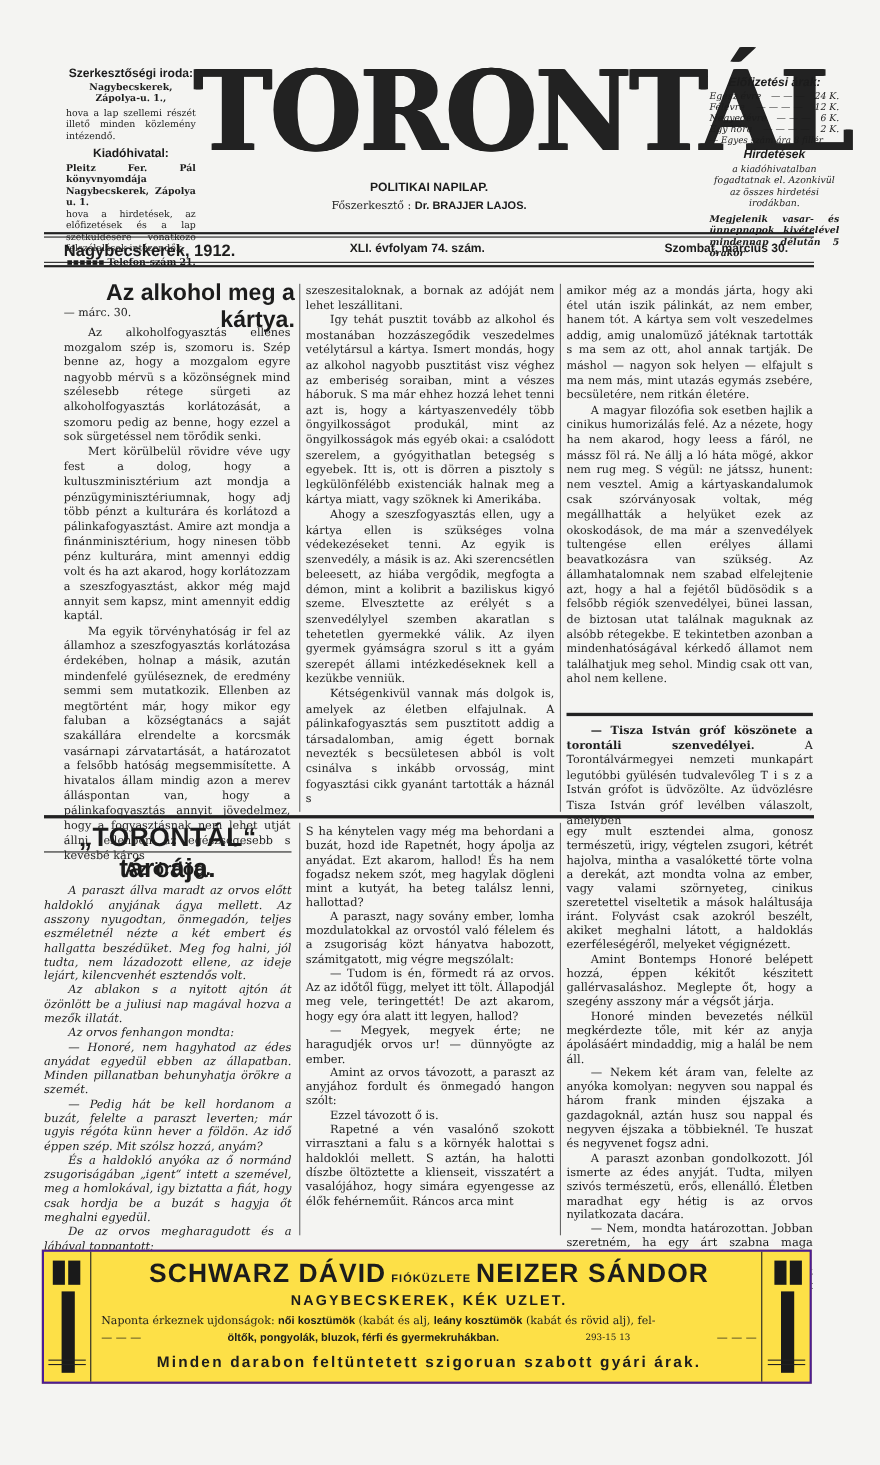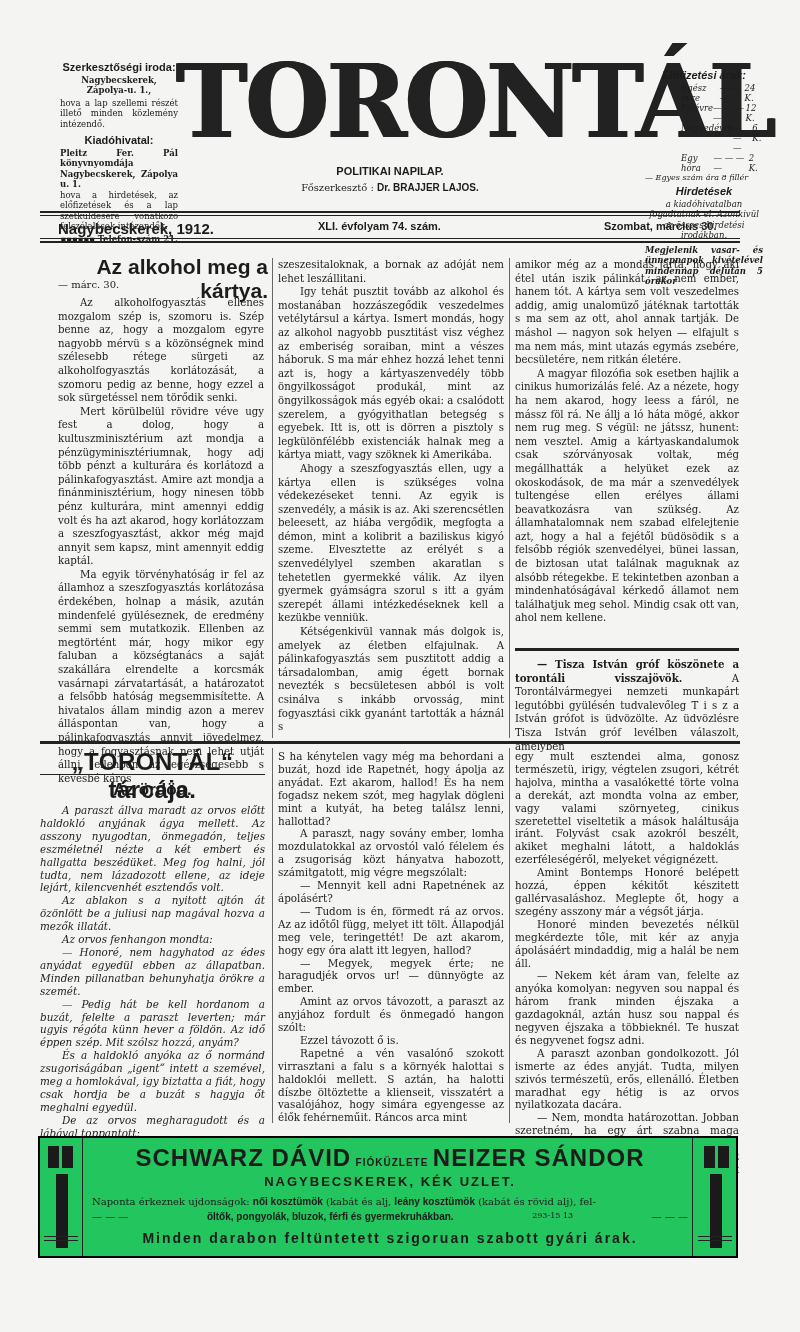--- a/index.html
+++ b/index.html
@@ -4,30 +4,30 @@
 <style>
   html,body{margin:0;padding:0;}
   body{width:800px;height:1332px;background:#f4f4f2;position:relative;overflow:hidden;font-family:"DejaVu Serif",serif;color:#1c1c1c;}
   .page{position:absolute;left:0;top:0;width:800px;height:1332px;}
   .abs{position:absolute;}
   .sans{font-family:Liberation Sans, sans-serif;}
   .ear{font-size:8.5px;line-height:10.5px;}
   .ear h4{margin:0 0 2px 0;font-family:"Liberation Sans",sans-serif;font-size:11px;font-weight:bold;text-align:center;}
   .ear p{margin:0 0 2px 0;text-align:justify;}
   .ear b{font-weight:bold;}
-  .price-row{display:flex;justify-content:space-between;font-size:8.5px;line-height:10px;margin-left:36px;}
+  .price-row{display:flex;justify-content:space-between;font-size:8.5px;line-height:10px;}
   .masthead{font-family:"DejaVu Serif",serif;font-weight:900;font-size:96px;letter-spacing:-2px;color:#222;transform:scaleY(1.05);line-height:100px;text-shadow:1px 0 #222,-1px 0 #222;}
   .rule{position:absolute;background:#222;}
   .col{position:absolute;font-size:10.2px;line-height:13.6px;text-align:justify;hyphens:auto;}
   .col p{margin:0;text-indent:22px;}
   .col p.noind{text-indent:0;}
   .col b{font-weight:bold;}
   .vline{position:absolute;width:1px;background:#666;}
   .hdr-title{font-family:"Liberation Sans",sans-serif;font-weight:bold;}
-  .ad-box{position:absolute;border:2px solid #000000;background:#22c55e;}
+  .ad-box{position:absolute;border:2px solid #4c1d95;background:#fde047;}
   .block{position:absolute;background:#1a1a1a;}
 </style>
 </head>
 <body>
 
 <div class="page">
 
   <div class="abs ear" style="left:40px;top:62px;width:118px;margin-left:20px;">
     <h4>Szerkesztőségi iroda:</h4>
     <p style="text-align:center;"><b>Nagybecskerek, Zápolya-u. 1.,</b></p>
@@ -100,21 +100,21 @@
   </div>
   <div class="vline" style="left:509px;top:258px;height:480px;"></div>
 
   <div class="col" style="left:515px;top:258px;width:224px;">
     <p class="noind">amikor még az a mondás járta, hogy aki étel után iszik pálinkát, az nem ember, hanem tót. A kártya sem volt veszedelmes addig, amig unalomüző játéknak tartották s ma sem az ott, ahol annak tartják. De máshol — nagyon sok helyen — elfajult s ma nem más, mint utazás egymás zsebére, becsületére, nem ritkán életére.</p>
     <p>A magyar filozófia sok esetben hajlik a cinikus humorizálás felé. Az a nézete, hogy ha nem akarod, hogy leess a fáról, ne mássz föl rá. Ne állj a ló háta mögé, akkor nem rug meg. S végül: ne játssz, hunent: nem vesztel. Amig a kártyaskandalumok csak szórványosak voltak, még megállhatták a helyüket ezek az okoskodások, de ma már a szenvedélyek tultengése ellen erélyes állami beavatkozásra van szükség. Az államhatalomnak nem szabad elfelejtenie azt, hogy a hal a fejétől büdösödik s a felsőbb régiók szenvedélyei, bünei lassan, de biztosan utat találnak maguknak az alsóbb rétegekbe. E tekintetben azonban a mindenhatóságával kérkedő államot nem találhatjuk meg sehol. Mindig csak ott van, ahol nem kellene.</p>
   </div>
 
   <div class="rule" style="left:515px;top:648px;width:224px;height:3px;"></div>
   <div class="col" style="left:515px;top:658px;width:224px;">
-    <p><b>— Tisza István gróf köszönete a torontáli visszajövök.</b> <span>A Torontálvármegyei nemzeti munkapárt legutóbbi gyülésén tudvalevőleg T i s z a István grófot is üdvözölte. Az üdvözlésre Tisza István gróf levélben válaszolt, amelyben</span></p>
+    <p><b>— Tisza István gróf köszönete a torontáli szenvedélyei.</b> <span>A Torontálvármegyei nemzeti munkapárt legutóbbi gyülésén tudvalevőleg T i s z a István grófot is üdvözölte. Az üdvözlésre Tisza István gróf levélben válaszolt, amelyben</span></p>
   </div>
 
   <div class="rule" style="left:40px;top:741px;width:700px;height:3px;"></div>
 
   <div class="abs sans" style="left:40px;top:748px;width:225px;font-size:24px;font-weight:900;letter-spacing:0.5px;text-align:center;">„TORONTÁL“ tárcája.</div>
   <div class="rule" style="left:40px;top:774px;width:225px;height:1px;"></div>
   <div class="abs hdr-title" style="left:40px;top:780px;width:225px;font-size:17px;text-align:center;">Az ördög.</div>
 
   <div class="col" style="left:40px;top:804px;width:225px;font-size:10.4px;line-height:12.9px;font-style:italic;">
     <p>A paraszt állva maradt az orvos előtt haldokló anyjának ágya mellett. Az asszony nyugodtan, önmegadón, teljes eszméletnél nézte a két embert és hallgatta beszédüket. Meg fog halni, jól tudta, nem lázadozott ellene, az ideje lejárt, kilencvenhét esztendős volt.</p>
@@ -124,21 +124,20 @@
     <p>— Pedig hát be kell hordanom a buzát, felelte a paraszt leverten; már ugyis régóta künn hever a földön. Az idő éppen szép. Mit szólsz hozzá, anyám?</p>
     <p>És a haldokló anyóka az ő normánd zsugoriságában „igent“ intett a szemével, meg a homlokával, igy biztatta a fiát, hogy csak hordja be a buzát s hagyja őt meghalni egyedül.</p>
     <p>De az orvos megharagudott és a lábával toppantott:</p>
     <p>— Te barom vagy, hallod; és én nem engedem meg, hogy azt tedd, érted?</p>
   </div>
   <div class="vline" style="left:272px;top:748px;height:375px;"></div>
 
   <div class="col" style="left:278px;top:750px;width:226px;font-size:10.4px;line-height:12.9px;">
     <p class="noind">S ha kénytelen vagy még ma behordani a buzát, hozd ide Rapetnét, hogy ápolja az anyádat. Ezt akarom, hallod! És ha nem fogadsz nekem szót, meg hagylak dögleni mint a kutyát, ha beteg találsz lenni, hallottad?</p>
     <p>A paraszt, nagy sovány ember, lomha mozdulatokkal az orvostól való félelem és a zsugoriság közt hányatva habozott, számitgatott, mig végre megszólalt:</p>
-    <p>— Mennyit kell adni Rapetnének az ápolásért?</p>
     <p>— Tudom is én, förmedt rá az orvos. Az az időtől függ, melyet itt tölt. Állapodjál meg vele, teringettét! De azt akarom, hogy egy óra alatt itt legyen, hallod?</p>
     <p>— Megyek, megyek érte; ne haragudjék orvos ur! — dünnyögte az ember.</p>
     <p>Amint az orvos távozott, a paraszt az anyjához fordult és önmegadó hangon szólt:</p>
     <p>Ezzel távozott ő is.</p>
     <p>Rapetné a vén vasalónő szokott virrasztani a falu s a környék halottai s haldoklói mellett. S aztán, ha halotti díszbe öltöztette a klienseit, visszatért a vasalójához, hogy simára egyengesse az élők fehérneműit. Ráncos arca mint</p>
   </div>
   <div class="vline" style="left:509px;top:748px;height:375px;"></div>
 
   <div class="col" style="left:515px;top:750px;width:224px;font-size:10.4px;line-height:12.9px;">
     <p class="noind">egy mult esztendei alma, gonosz természetü, irigy, végtelen zsugori, kétrét hajolva, mintha a vasalóketté törte volna a derekát, azt mondta volna az ember, vagy valami szörnyeteg, cinikus szeretettel viseltetik a mások haláltusája iránt. Folyvást csak azokról beszélt, akiket meghalni látott, a haldoklás ezerféleségéről, melyeket végignézett.</p>

